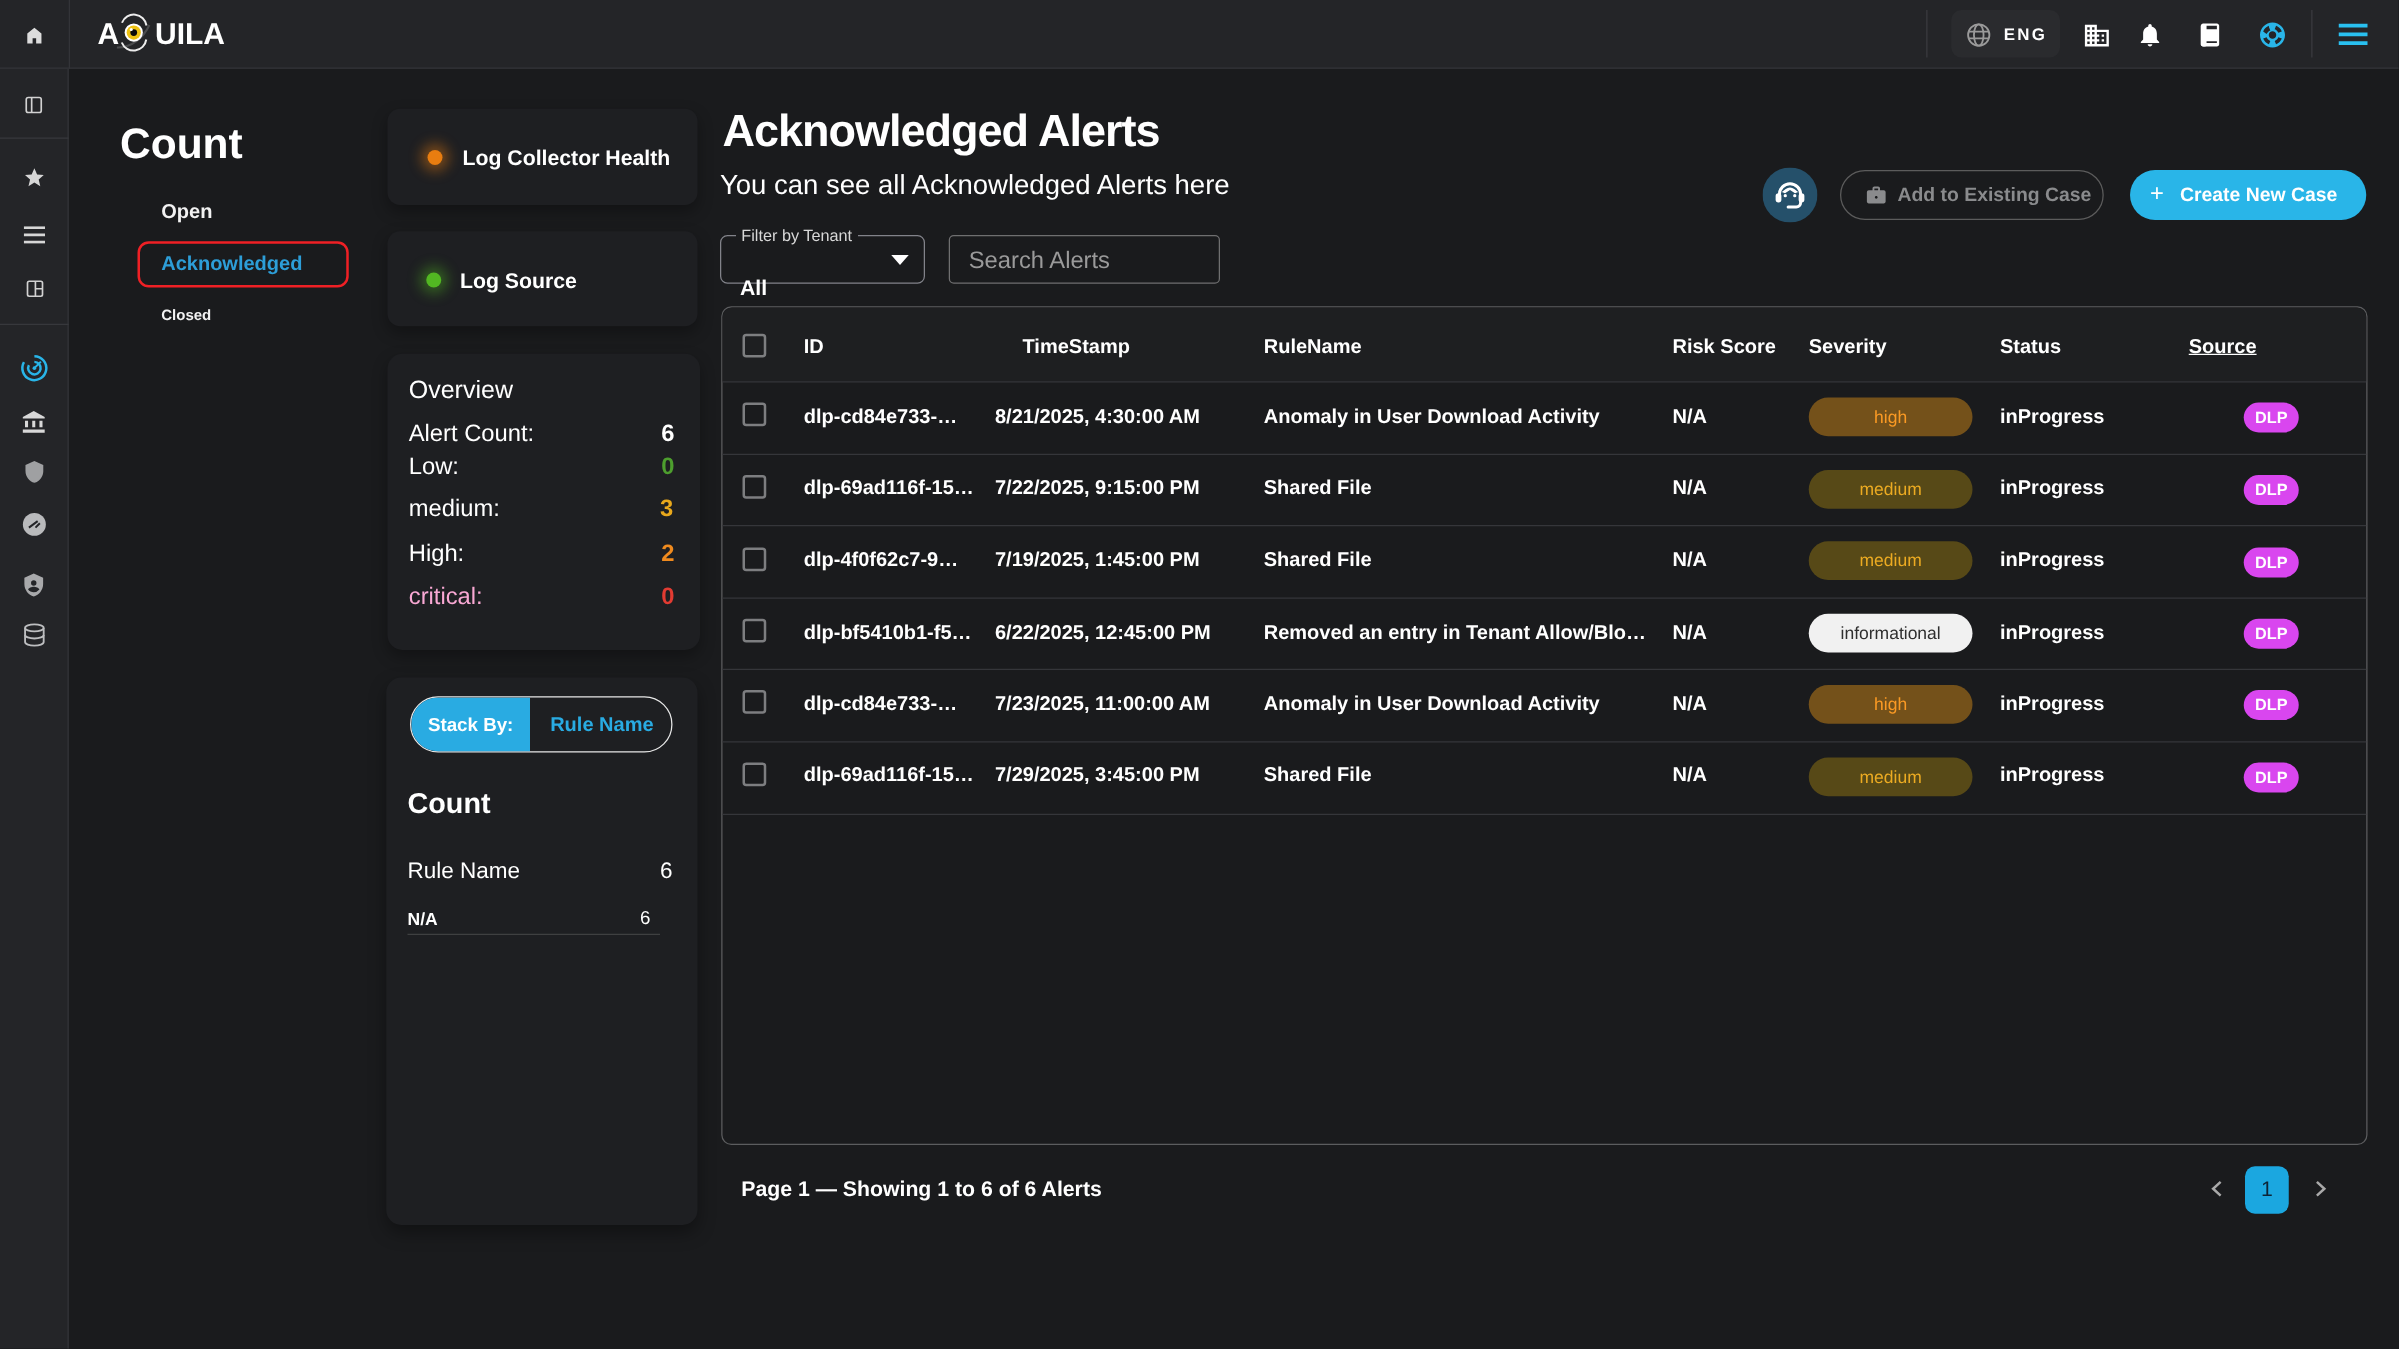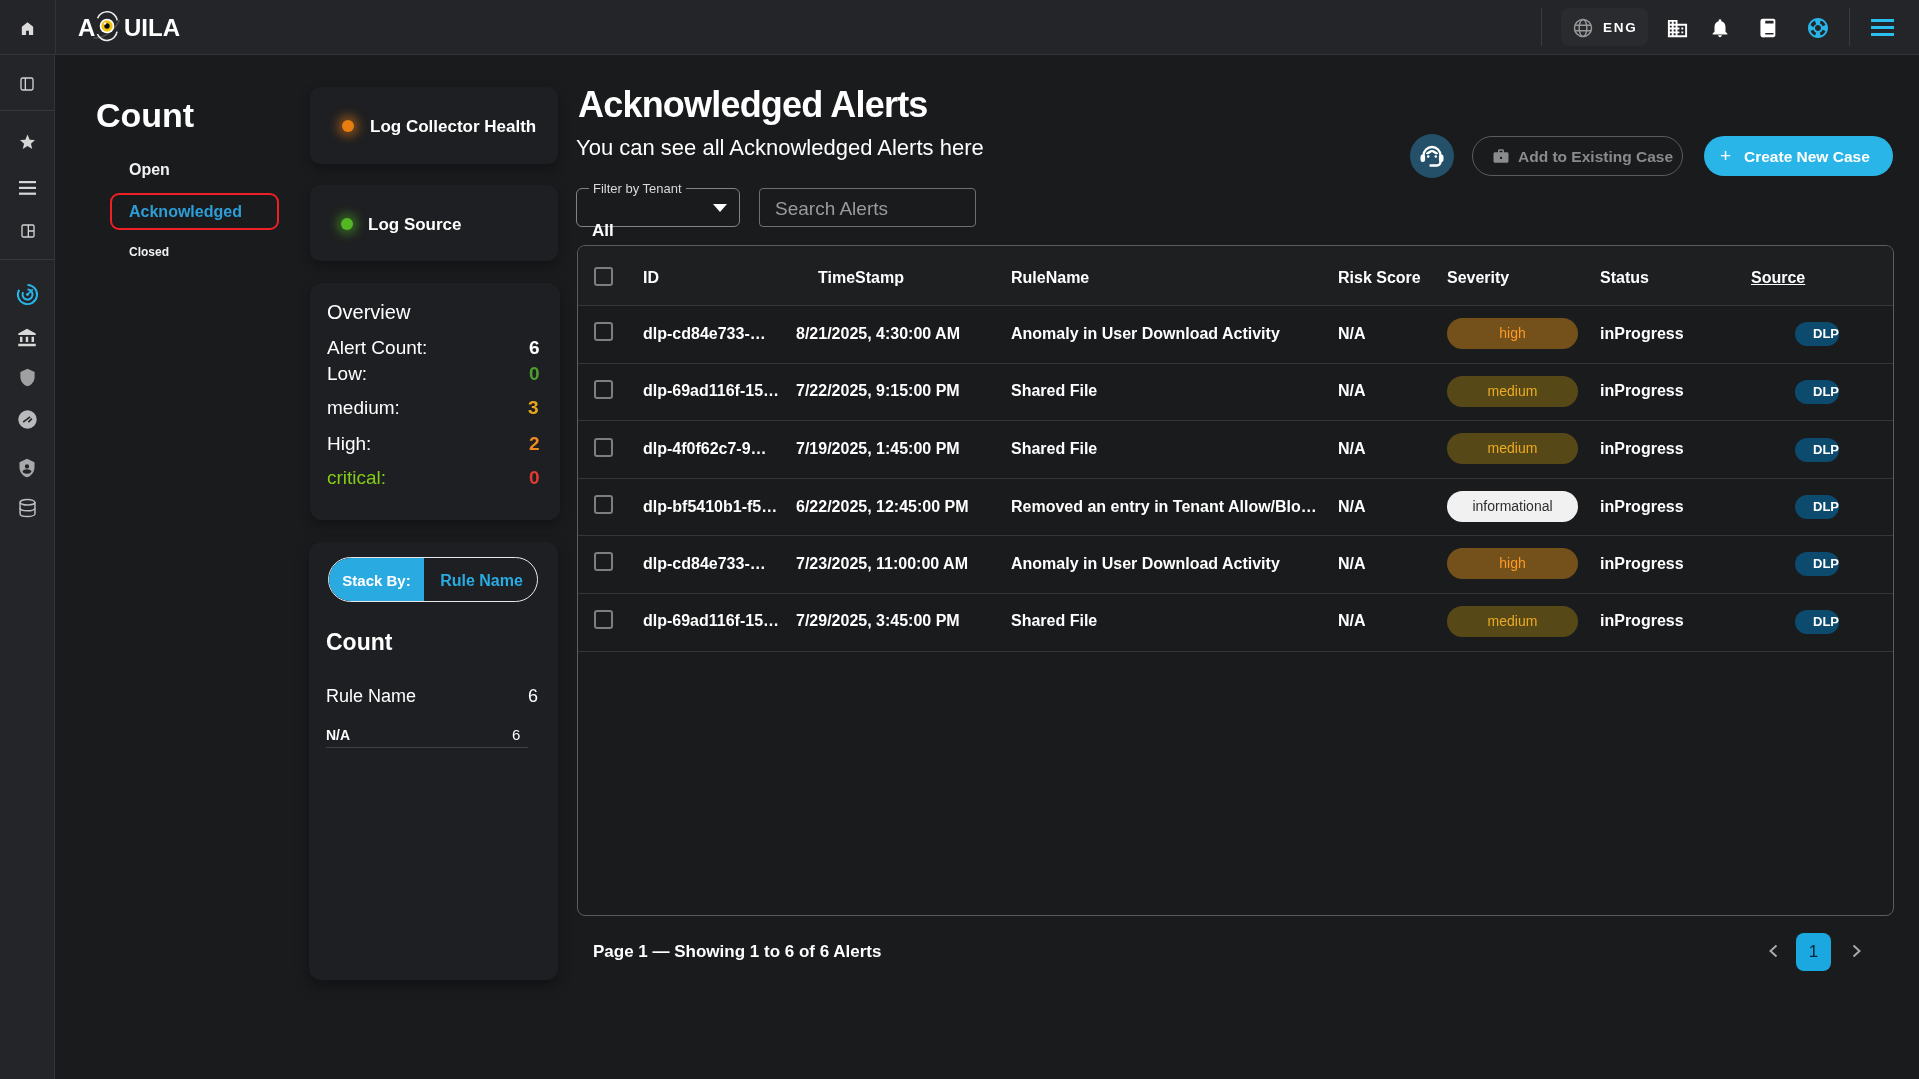--- a/index.html
+++ b/index.html
@@ -5,21 +5,21 @@
   * { margin:0; padding:0; box-sizing:border-box; }
   html,body { width:1919px; height:1079px; overflow:hidden; }
   body { background:#1a1b1d; font-family:"Liberation Sans", sans-serif; position:relative; }
   .abs { position:absolute; }
   
   #topbar { position:absolute; left:0; top:0; width:1919px; height:55px; background:#242528; border-bottom:1px solid #333438; z-index:5; }
   #sidebar { position:absolute; left:0; top:0; width:55px; height:1079px; background:#242528; border-right:1px solid #333438; z-index:4; }
   .sidediv { position:absolute; left:0; width:55px; height:1px; background:#37383c; }
   
   .pill { position:absolute; width:131px; height:31px; border-radius:16px; text-align:center; line-height:31px; font-size:14px; }
-  .dlp { position:absolute; width:44px; height:24px; border-radius:12px; background:#0c4a6e; color:#fff; font-size:13px; font-weight:bold; text-align:right; line-height:24px; }
+  .dlp { position:absolute; width:44px; height:24px; border-radius:12px; background:#d946ef; color:#fff; font-size:13px; font-weight:bold; text-align:center; line-height:24px; }
   .cb { position:absolute; width:19px; height:19px; border:2px solid #7d7e80; border-radius:3px; }
   .hdr { position:absolute; color:#fff; font-size:16px; font-weight:bold; }
   .cell { position:absolute; color:#fff; font-size:16px; font-weight:600; }
   .rowline { position:absolute; left:578px; width:1315px; height:1px; background:#35363a; }
 </style>
 </head>
 <body>
 
 <div id="topbar"></div>
 <div class="abs" style="left:55px; top:0; width:1px; height:55px; background:#333438; z-index:6;"></div>
@@ -150,21 +150,21 @@
 <div class="abs" style="left:310px; top:283px; width:250px; height:237px; background:#1e1f22; border-radius:12px; box-shadow:0 5px 12px rgba(0,0,0,0.3);"></div>
 <div class="abs" style="left:327px; top:301px; color:#fff; font-size:20px;">Overview</div>
 <div class="abs" style="left:327px; top:337px; color:#fff; font-size:19px;">Alert Count:</div>
 <div class="abs" style="left:529px; top:337px; color:#fff; font-size:19px; font-weight:600;">6</div>
 <div class="abs" style="left:327px; top:363px; color:#fff; font-size:19px;">Low:</div>
 <div class="abs" style="left:529px; top:363px; color:#4d9e2e; font-size:19px; font-weight:600;">0</div>
 <div class="abs" style="left:327px; top:397px; color:#fff; font-size:19px;">medium:</div>
 <div class="abs" style="left:528px; top:397px; color:#e8a81c; font-size:19px; font-weight:600;">3</div>
 <div class="abs" style="left:327px; top:433px; color:#fff; font-size:19px;">High:</div>
 <div class="abs" style="left:529px; top:433px; color:#f08a1e; font-size:19px; font-weight:600;">2</div>
-<div class="abs" style="left:327px; top:467px; color:#84cc16; font-size:19px;">critical:</div>
+<div class="abs" style="left:327px; top:467px; color:#f9a8d4; font-size:19px;">critical:</div>
 <div class="abs" style="left:529px; top:467px; color:#e23b32; font-size:19px; font-weight:600;">0</div>
 
 <div class="abs" style="left:309px; top:542px; width:249px; height:438px; background:#1e1f22; border-radius:12px; box-shadow:0 6px 14px rgba(0,0,0,0.35);"></div>
 <div class="abs" style="left:328px; top:557px; width:210px; height:45px; border:1px solid #e8e8e8; border-radius:23px; overflow:hidden;">
   <span style="position:absolute; left:0; top:0; width:95px; height:45px; background:#29abe2; color:#fff; font-size:15px; font-weight:600; text-align:center; line-height:45px;">Stack By:</span>
   <span style="position:absolute; left:95px; top:0; width:115px; height:45px; color:#29abe2; font-size:16px; font-weight:bold; text-align:center; line-height:45px;">Rule Name</span>
 </div>
 <div class="abs" style="left:326px; top:629px; color:#fff; font-size:23px; font-weight:bold;">Count</div>
 <div class="abs" style="left:326px; top:686px; color:#fff; font-size:18px;">Rule Name</div>
 <div class="abs" style="left:528px; top:686px; color:#fff; font-size:18px;">6</div>

